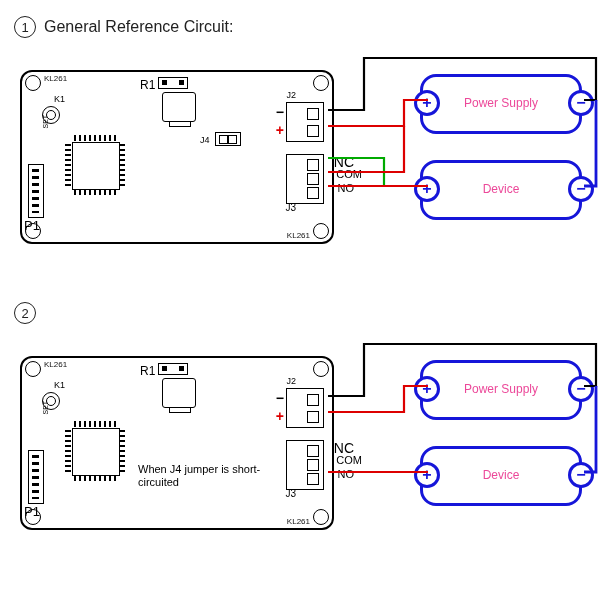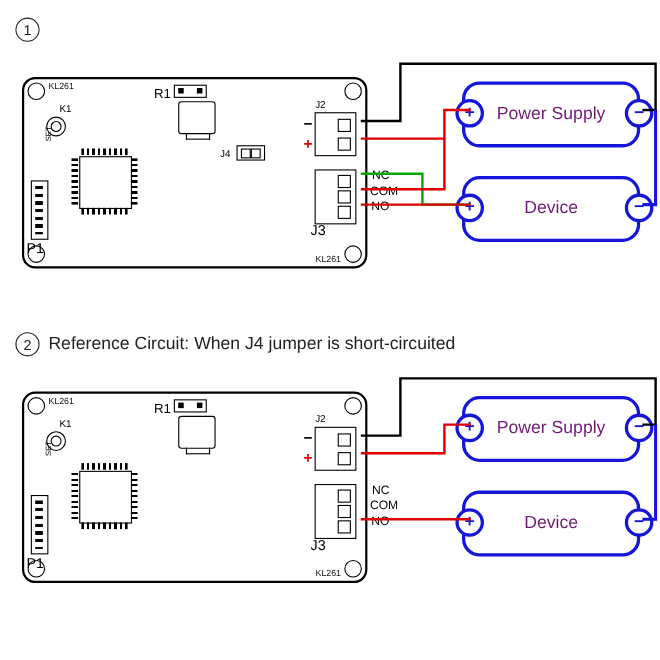--- a/index.html
+++ b/index.html
@@ -32,54 +32,55 @@
 .cp-t{top:63px;left:52px;width:42px;height:6px}
 .cp-b{top:117px;left:52px;width:42px;height:6px}
 .p1{position:absolute;left:6px;top:92px;width:14px;height:52px;border:1.5px solid #000}
 .p1::before{content:"";position:absolute;left:3px;top:4px;width:7px;height:44px;background:repeating-linear-gradient(#000 0 3px,transparent 3px 7px)}
 .p1-label{position:absolute;left:2px;top:146px;font-size:13px}
 .j4-label{position:absolute;left:178px;top:63px;font-size:9px}
 .j4{position:absolute;left:193px;top:60px;width:24px;height:12px;border:1.5px solid #000}
 .j4::before{content:"";position:absolute;left:3px;top:2px;width:7px;height:7px;border:1px solid #000}
 .j4::after{content:"";position:absolute;right:3px;top:2px;width:7px;height:7px;border:1px solid #000}
 .j2-label{position:absolute;right:36px;top:18px;font-size:9px}
-.j3-label{position:absolute;right:36px;top:130px;font-size:13px}
+.j3-label{position:absolute;right:36px;top:130px;font-size:10px}
 .conn{position:absolute;right:8px;width:36px;border:1.5px solid #000}
 .conn.j2{top:30px;height:38px}
 .conn.j3{top:82px;height:48px}
 .conn .pin{position:absolute;right:4px;width:10px;height:10px;border:1px solid #000}
 .j2 .pin:nth-child(1){top:5px}.j2 .pin:nth-child(2){top:22px}
 .j3 .pin:nth-child(1){top:4px}.j3 .pin:nth-child(2){top:18px}.j3 .pin:nth-child(3){top:32px}
 .minus{position:absolute;right:48px;top:32px;font-size:14px;font-weight:bold}
 .plus{position:absolute;right:48px;top:50px;font-size:14px;font-weight:bold;color:#d00}
-.nc{position:absolute;right:-22px;top:82px;font-size:11px}
+.nc{position:absolute;right:-22px;top:82px;font-size:14px}
 .com{position:absolute;right:-30px;top:96px;font-size:11px}
 .no{position:absolute;right:-22px;top:110px;font-size:11px}
 .note{position:absolute;left:116px;top:105px;font-size:11px;width:130px;line-height:1.2}
 
 
-.ext{position:absolute;right:22px;width:156px;height:54px;border:3px solid #1616d9;border-radius:16px;display:flex;align-items:center;justify-content:center;color:#701a75;font-size:16px;text-align:center;line-height:1.1}
+.ext{position:absolute;right:22px;width:156px;height:54px;border:3px solid #1616d9;border-radius:16px;display:flex;align-items:center;justify-content:center;color:#ec4899;font-size:12px;text-align:center;line-height:1.1}
 .ext.power{top:44px}.ext.device{top:130px}
 .term{position:absolute;width:20px;height:20px;border:3px solid #1616d9;border-radius:50%;background:#fff;display:flex;align-items:center;justify-content:center;color:#1616d9;font-weight:bold;font-size:16px}
 .term.pp{right:164px;top:60px}.term.pn{right:10px;top:60px}
 .term.dp{right:164px;top:146px}.term.dn{right:10px;top:146px}
 
 svg.wires{position:absolute;inset:0;width:600px;height:220px;pointer-events:none}
 .w-black{stroke:#000;stroke-width:2.2;fill:none}
 .w-red{stroke:#d00;stroke-width:2.2;fill:none}
 .w-green{stroke:#0a0;stroke-width:2.2;fill:none}
 .w-blue{stroke:#1616d9;stroke-width:2.8;fill:none}
 </style>
 </head>
 <body>
 
 <div class="page">
 
   <div class="section-title" style="top:16px;left:14px">
     <div class="circle-num">1</div>
+    <div>General Reference Circuit:</div>
   </div>
 
   <div class="diagram" style="top:30px">
     <div class="pcb">
       <div class="hole tl"></div>
       <div class="hole tr"></div>
       <div class="hole bl"></div>
       <div class="hole br"></div>
       <div class="kl-label kl-top">KL261</div>
       <div class="kl-label kl-bot">KL261</div>
@@ -132,21 +133,20 @@
       <path class="w-red" d="M324 156 L424 156"></path>
 
       <path class="w-red" d="M324 142 L400 142 L400 96"></path>
 
       <path class="w-blue" d="M580 156 L592 156 L592 70"></path>
     </svg>
   </div>
 
   <div class="section-title" style="top:302px;left:14px">
     <div class="circle-num">2</div>
-    <div>Reference Circuit: When J4 jumper is short-circuited</div>
   </div>
 
   <div class="diagram" style="top:316px">
     <div class="pcb">
       <div class="hole tl"></div>
       <div class="hole tr"></div>
       <div class="hole bl"></div>
       <div class="hole br"></div>
       <div class="kl-label kl-top">KL261</div>
       <div class="kl-label kl-bot">KL261</div>
@@ -172,20 +172,21 @@
       <div class="conn j3">
           <div class="pin"></div>
           <div class="pin"></div>
           <div class="pin"></div>
         </div>
       <div class="minus">−</div>
       <div class="plus">+</div>
       <div class="nc">NC</div>
       <div class="com">COM</div>
       <div class="no">NO</div>
+      <div class="note">When J4 jumper is short-circuited</div>
     </div>
     <div class="ext power">Power Supply</div>
     <div class="ext device">Device</div>
     <div class="term pp">+</div>
     <div class="term pn">−</div>
     <div class="term dp">+</div>
     <div class="term dn">−</div>
     <svg class="wires">
       <path class="w-black" d="M324 80 L360 80 L360 28 L592 28 L592 70 L580 70"></path>
       <path class="w-red" d="M324 96 L400 96 L400 70 L424 70"></path>

